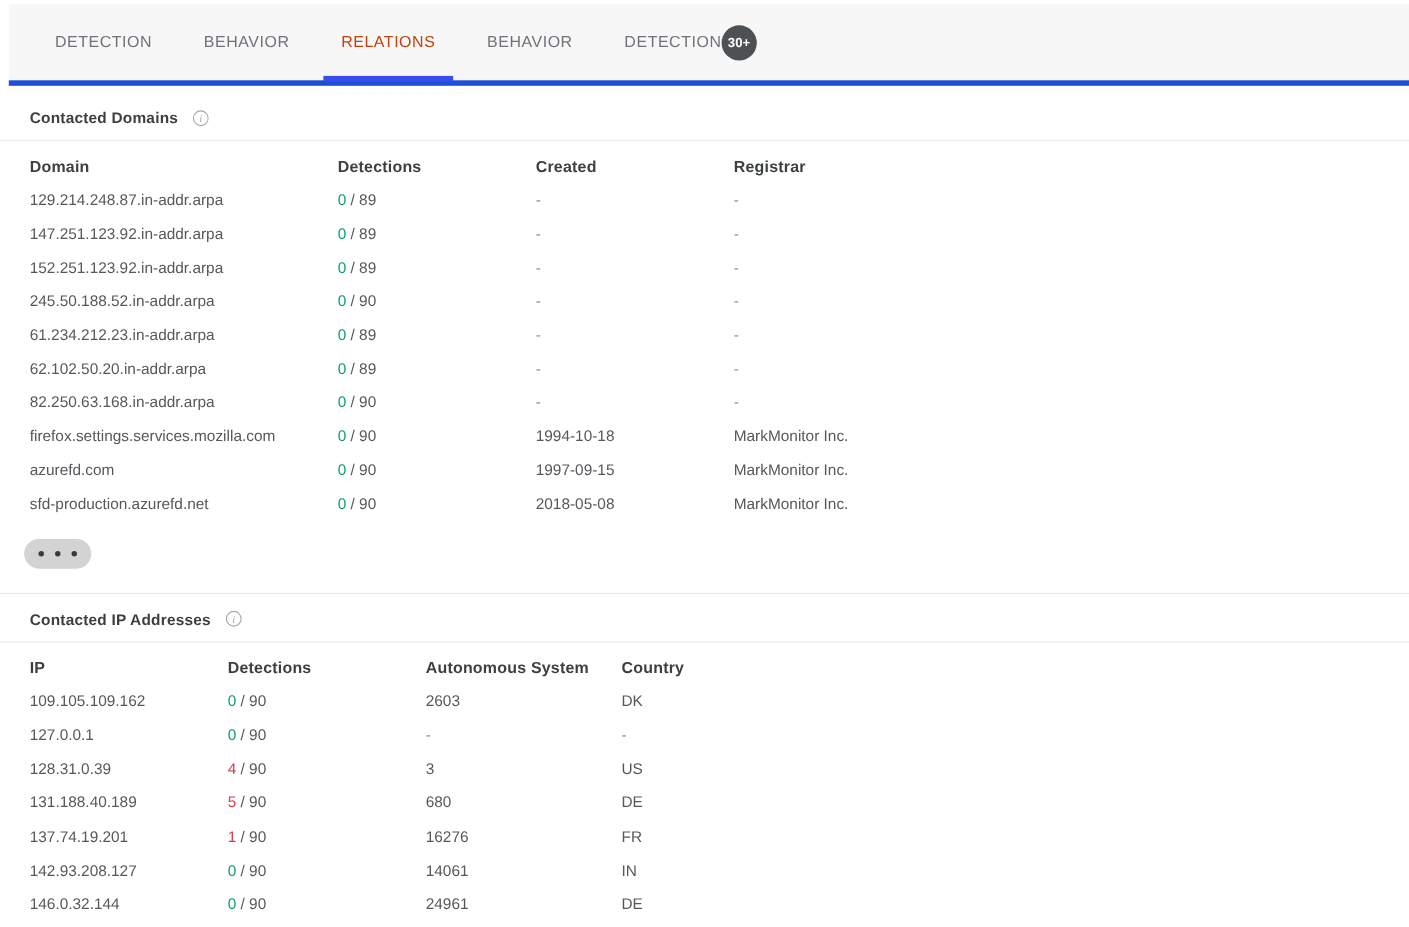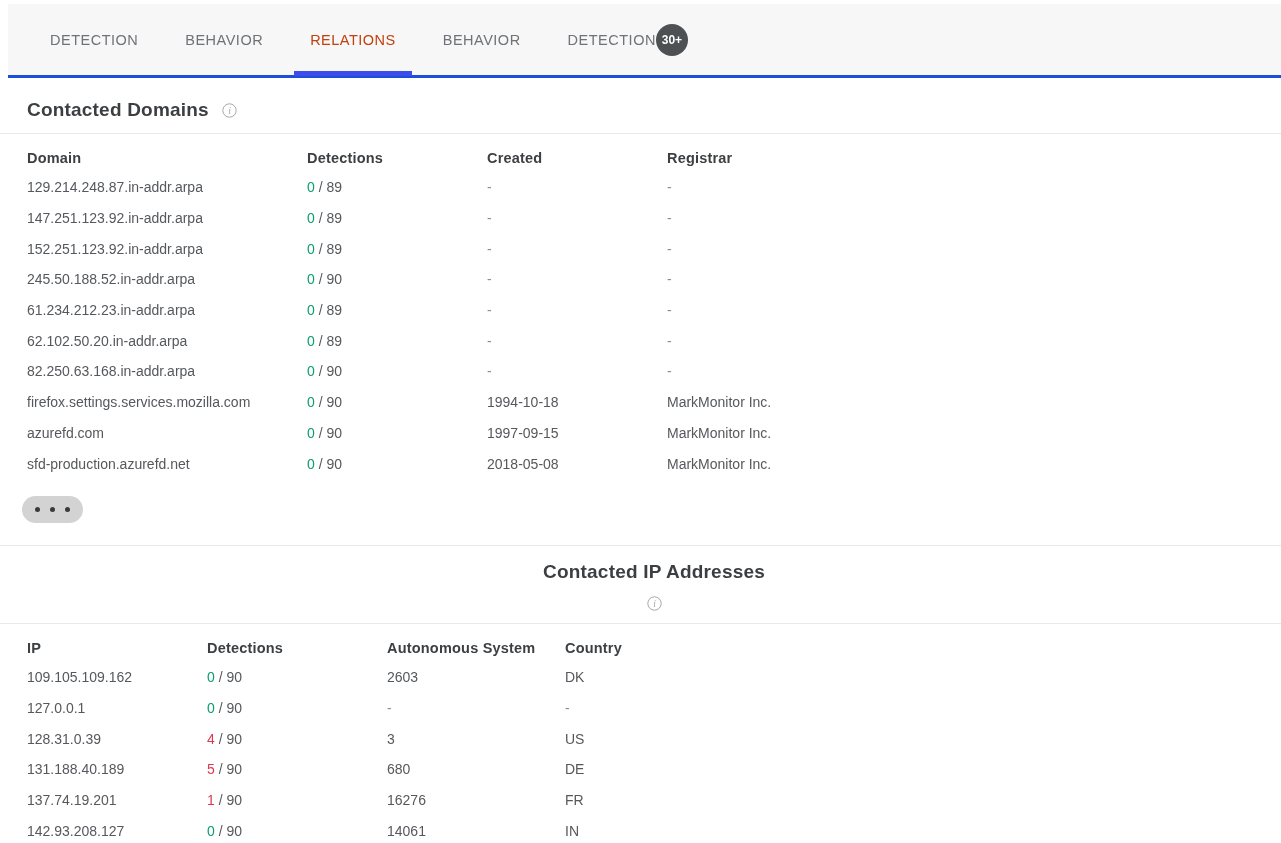--- a/index.html
+++ b/index.html
@@ -8,21 +8,21 @@
     background:#ffffff;
     font-family:"Liberation Sans", sans-serif;
     color:#55585c;
     position:relative;
   }
 
   
   .tabbar {
     position:absolute; left:8px; top:4px; right:0; height:74px;
     background:var(--tabbar-bg, #f7f7f8);
-    border-bottom:3px solid #1d4ed8;
+    border-bottom:5px solid #1d4ed8;
     display:flex; align-items:center;
     padding-left:26px; box-sizing:border-box;
   }
   .tab {
     position:relative; height:100%;
     display:flex; align-items:center;
     padding:0 16px; margin-right:15px;
     font-size:14.5px; letter-spacing:0.5px;
     color:#6f7276; cursor:pointer; white-space:nowrap;
   }
@@ -38,21 +38,21 @@
     font-size:12px; font-weight:bold; letter-spacing:0;
   }
 
   
   .content { position:absolute; left:0; top:79px; right:0; }
   .section-header {
     display:flex; align-items:center; gap:13px;
     padding:20px 0 12px 27px;
   }
   .section-title {
-    font-size:19px; font-weight:bold; color:#3c3f42; letter-spacing:0.2px;
+    font-size:14px; font-weight:bold; color:#3c3f42; letter-spacing:0.2px;
   }
   .info-icon { display:inline-flex; cursor:pointer; }
   .divider { height:1px; background:#e9e9ea; width:100%; }
 
   
   .vt-table { padding-left:27px; }
   .thead { display:flex; padding-top:16px; padding-bottom:6px; }
   .th {
     font-size:14.5px; font-weight:bold; color:#3d4043; letter-spacing:0.2px;
   }
@@ -193,21 +193,21 @@
     <button class="more-btn">
       <span class="dot"></span>
       <span class="dot"></span>
       <span class="dot"></span>
     </button>
   </section>
 
   <div class="divider"></div>
 
   <section>
-    <div class="section-header" style="padding-top:15px;flex-direction:column;">
+    <div class="section-header" style="padding-top:15px;">
       <span class="section-title">Contacted IP Addresses</span>
       <span class="info-icon">
         <svg width="15" height="15" viewBox="0 0 15 15">
           <circle cx="7.5" cy="7.5" r="6.7" fill="none" stroke="#a8a8a8" stroke-width="1"></circle>
           <text x="7.5" y="11" text-anchor="middle" font-size="9.5" fill="#a8a8a8" font-family="Liberation Serif, serif" font-style="italic">i</text>
         </svg>
       </span>
     </div>
     <div class="divider"></div>
 

